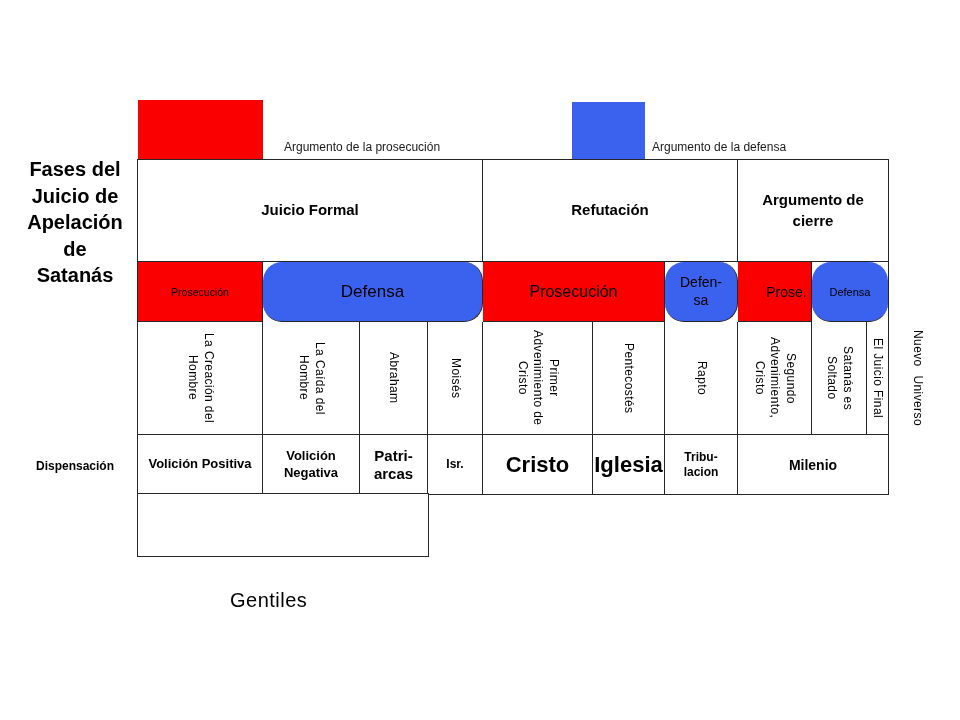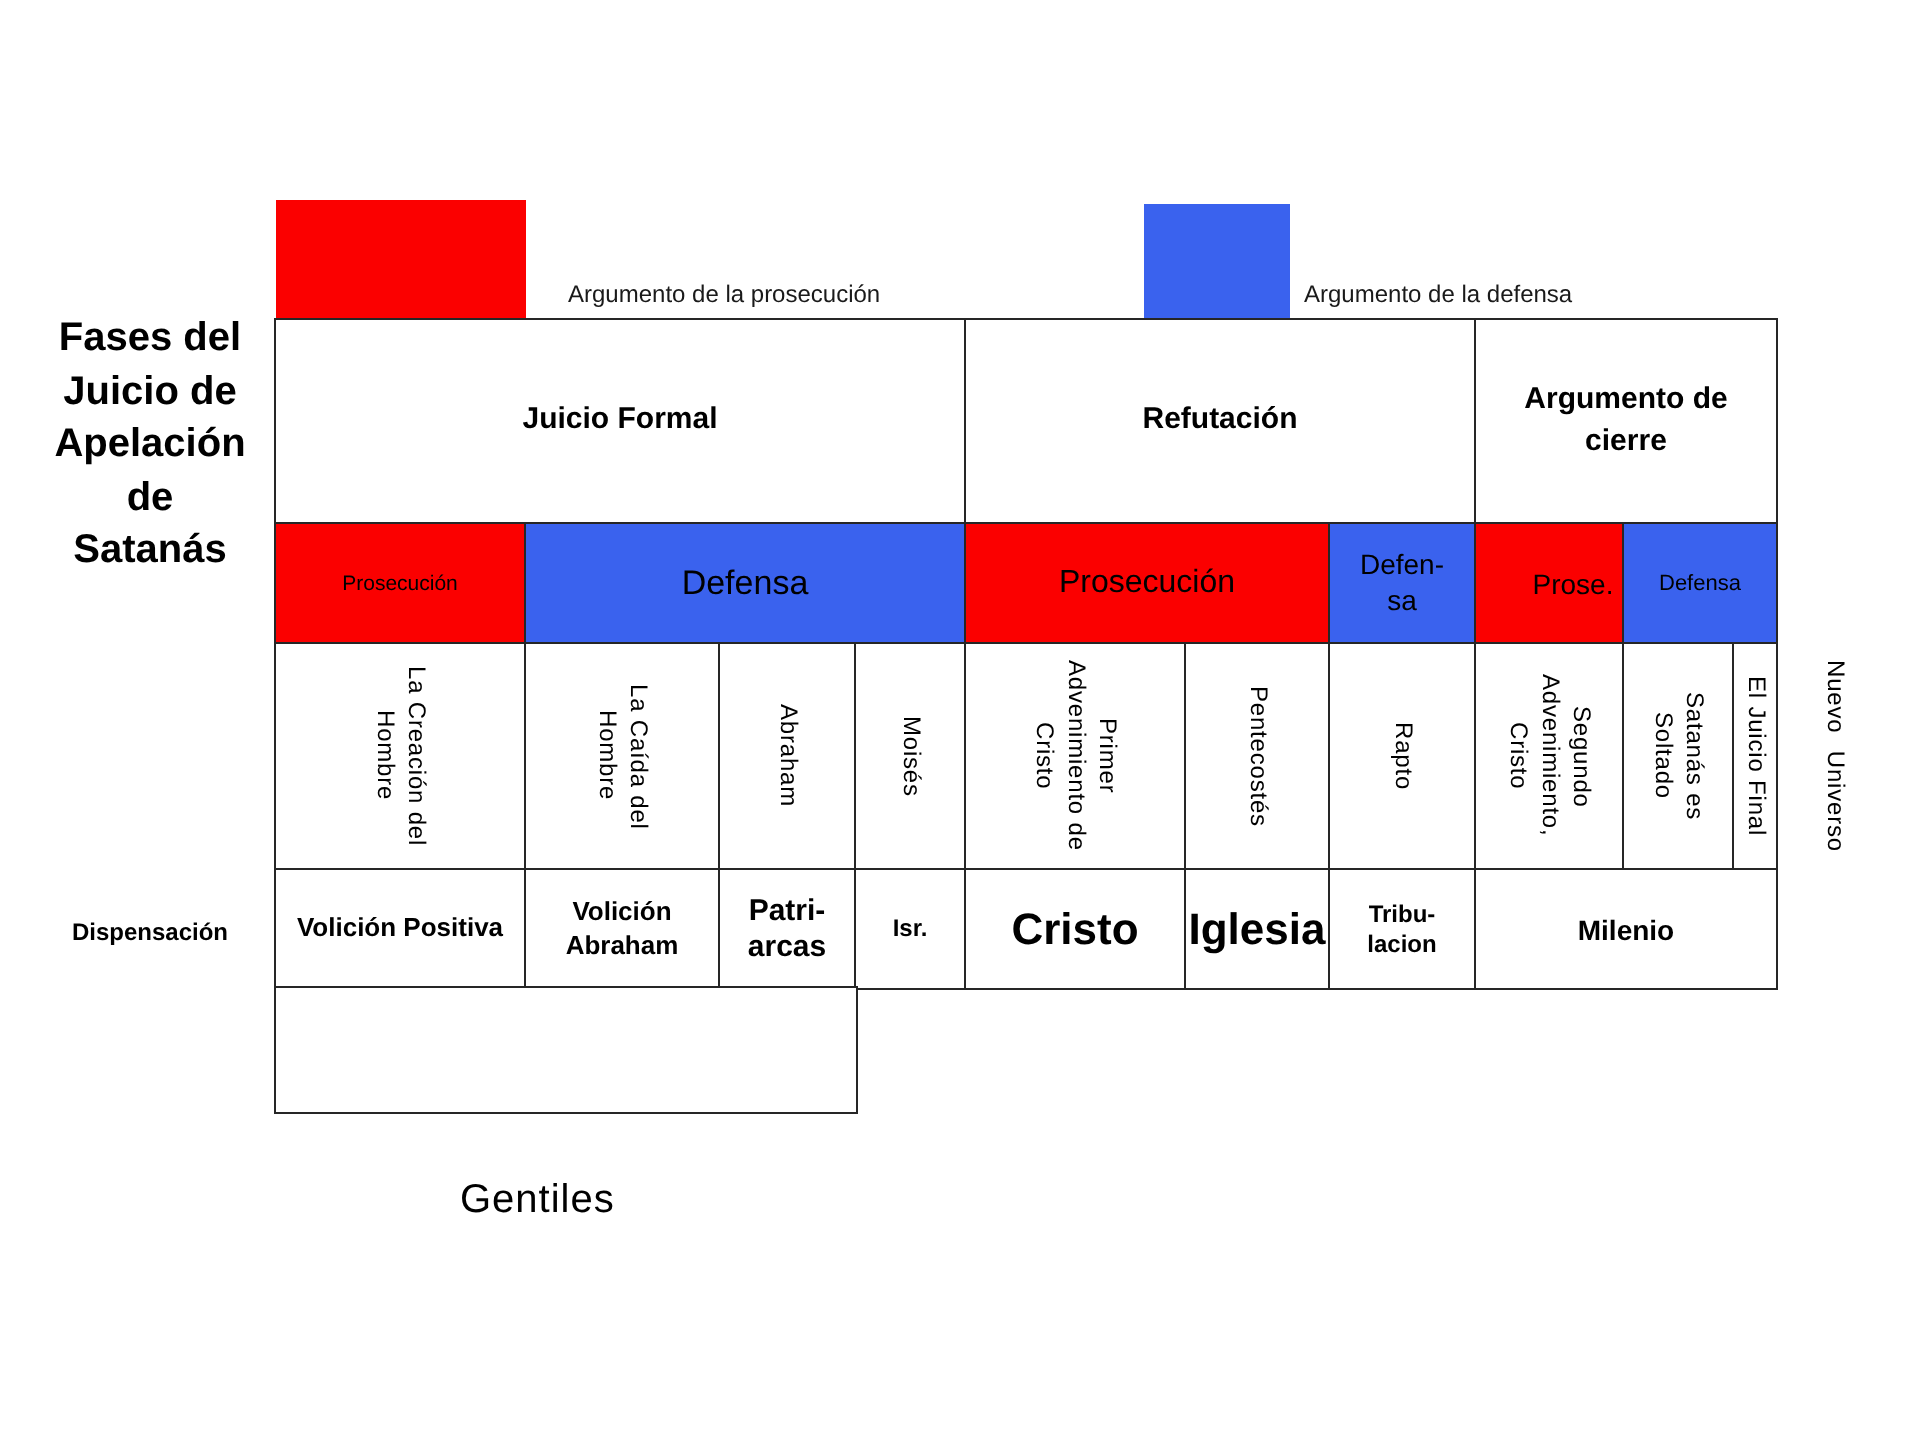--- a/index.html
+++ b/index.html
@@ -26,21 +26,21 @@
     grid-template-rows:102px 60px 113px 59px;
     border:1.5px solid #262626;background:#fff;}
   .cell{border-right:1px solid #262626;border-bottom:1px solid #262626;
     display:flex;align-items:center;justify-content:center;text-align:center;
     white-space:pre-line;box-sizing:border-box;overflow:hidden;}
   .lc{border-right:none;}
   .lr{border-bottom:none;}
 
   .ph{font-weight:bold;font-size:15px;line-height:1.35;}
   .red{background:var(--red);}
-  .blue{background:var(--blue);}
+  .blue{background:var(--blue);border-radius:19px;}
   .p-sm-pro{font-size:10.5px;}
   .p-big-def{font-size:17px;}
   .p-big-pro{font-size:16px;}
   .p-ds{font-size:14px;line-height:1.25;}
   .p-prose{font-size:14px;padding-left:24px;}
   .p-sm-def{font-size:11px;}
 
   .vtext{writing-mode:vertical-rl;text-orientation:mixed;white-space:pre-line;
     text-align:center;font-size:12px;line-height:1.3;letter-spacing:0.4px;}
 
@@ -103,21 +103,21 @@
     <div class="cell"><span class="vtext">Rapto</span></div>
     <div class="cell"><span class="vtext">Segundo
 Advenimiento,
 Cristo</span></div>
     <div class="cell"><span class="vtext">Satanás es
 Soltado</span></div>
     <div class="cell lc"><span class="vtext">El Juicio Final</span></div>
 
     <div class="cell lr d13">Volición Positiva</div>
     <div class="cell lr d13">Volición
-Abraham</div>
+Negativa</div>
     <div class="cell lr d15">Patri-
 arcas</div>
     <div class="cell lr d12">Isr.</div>
     <div class="cell lr d17">Cristo</div>
     <div class="cell lr d17">Iglesia</div>
     <div class="cell lr d12">Tribu-
 lacion</div>
     <div class="cell lr lc d14" style="grid-column:8/span 3;">Milenio</div>
   </div>
 

